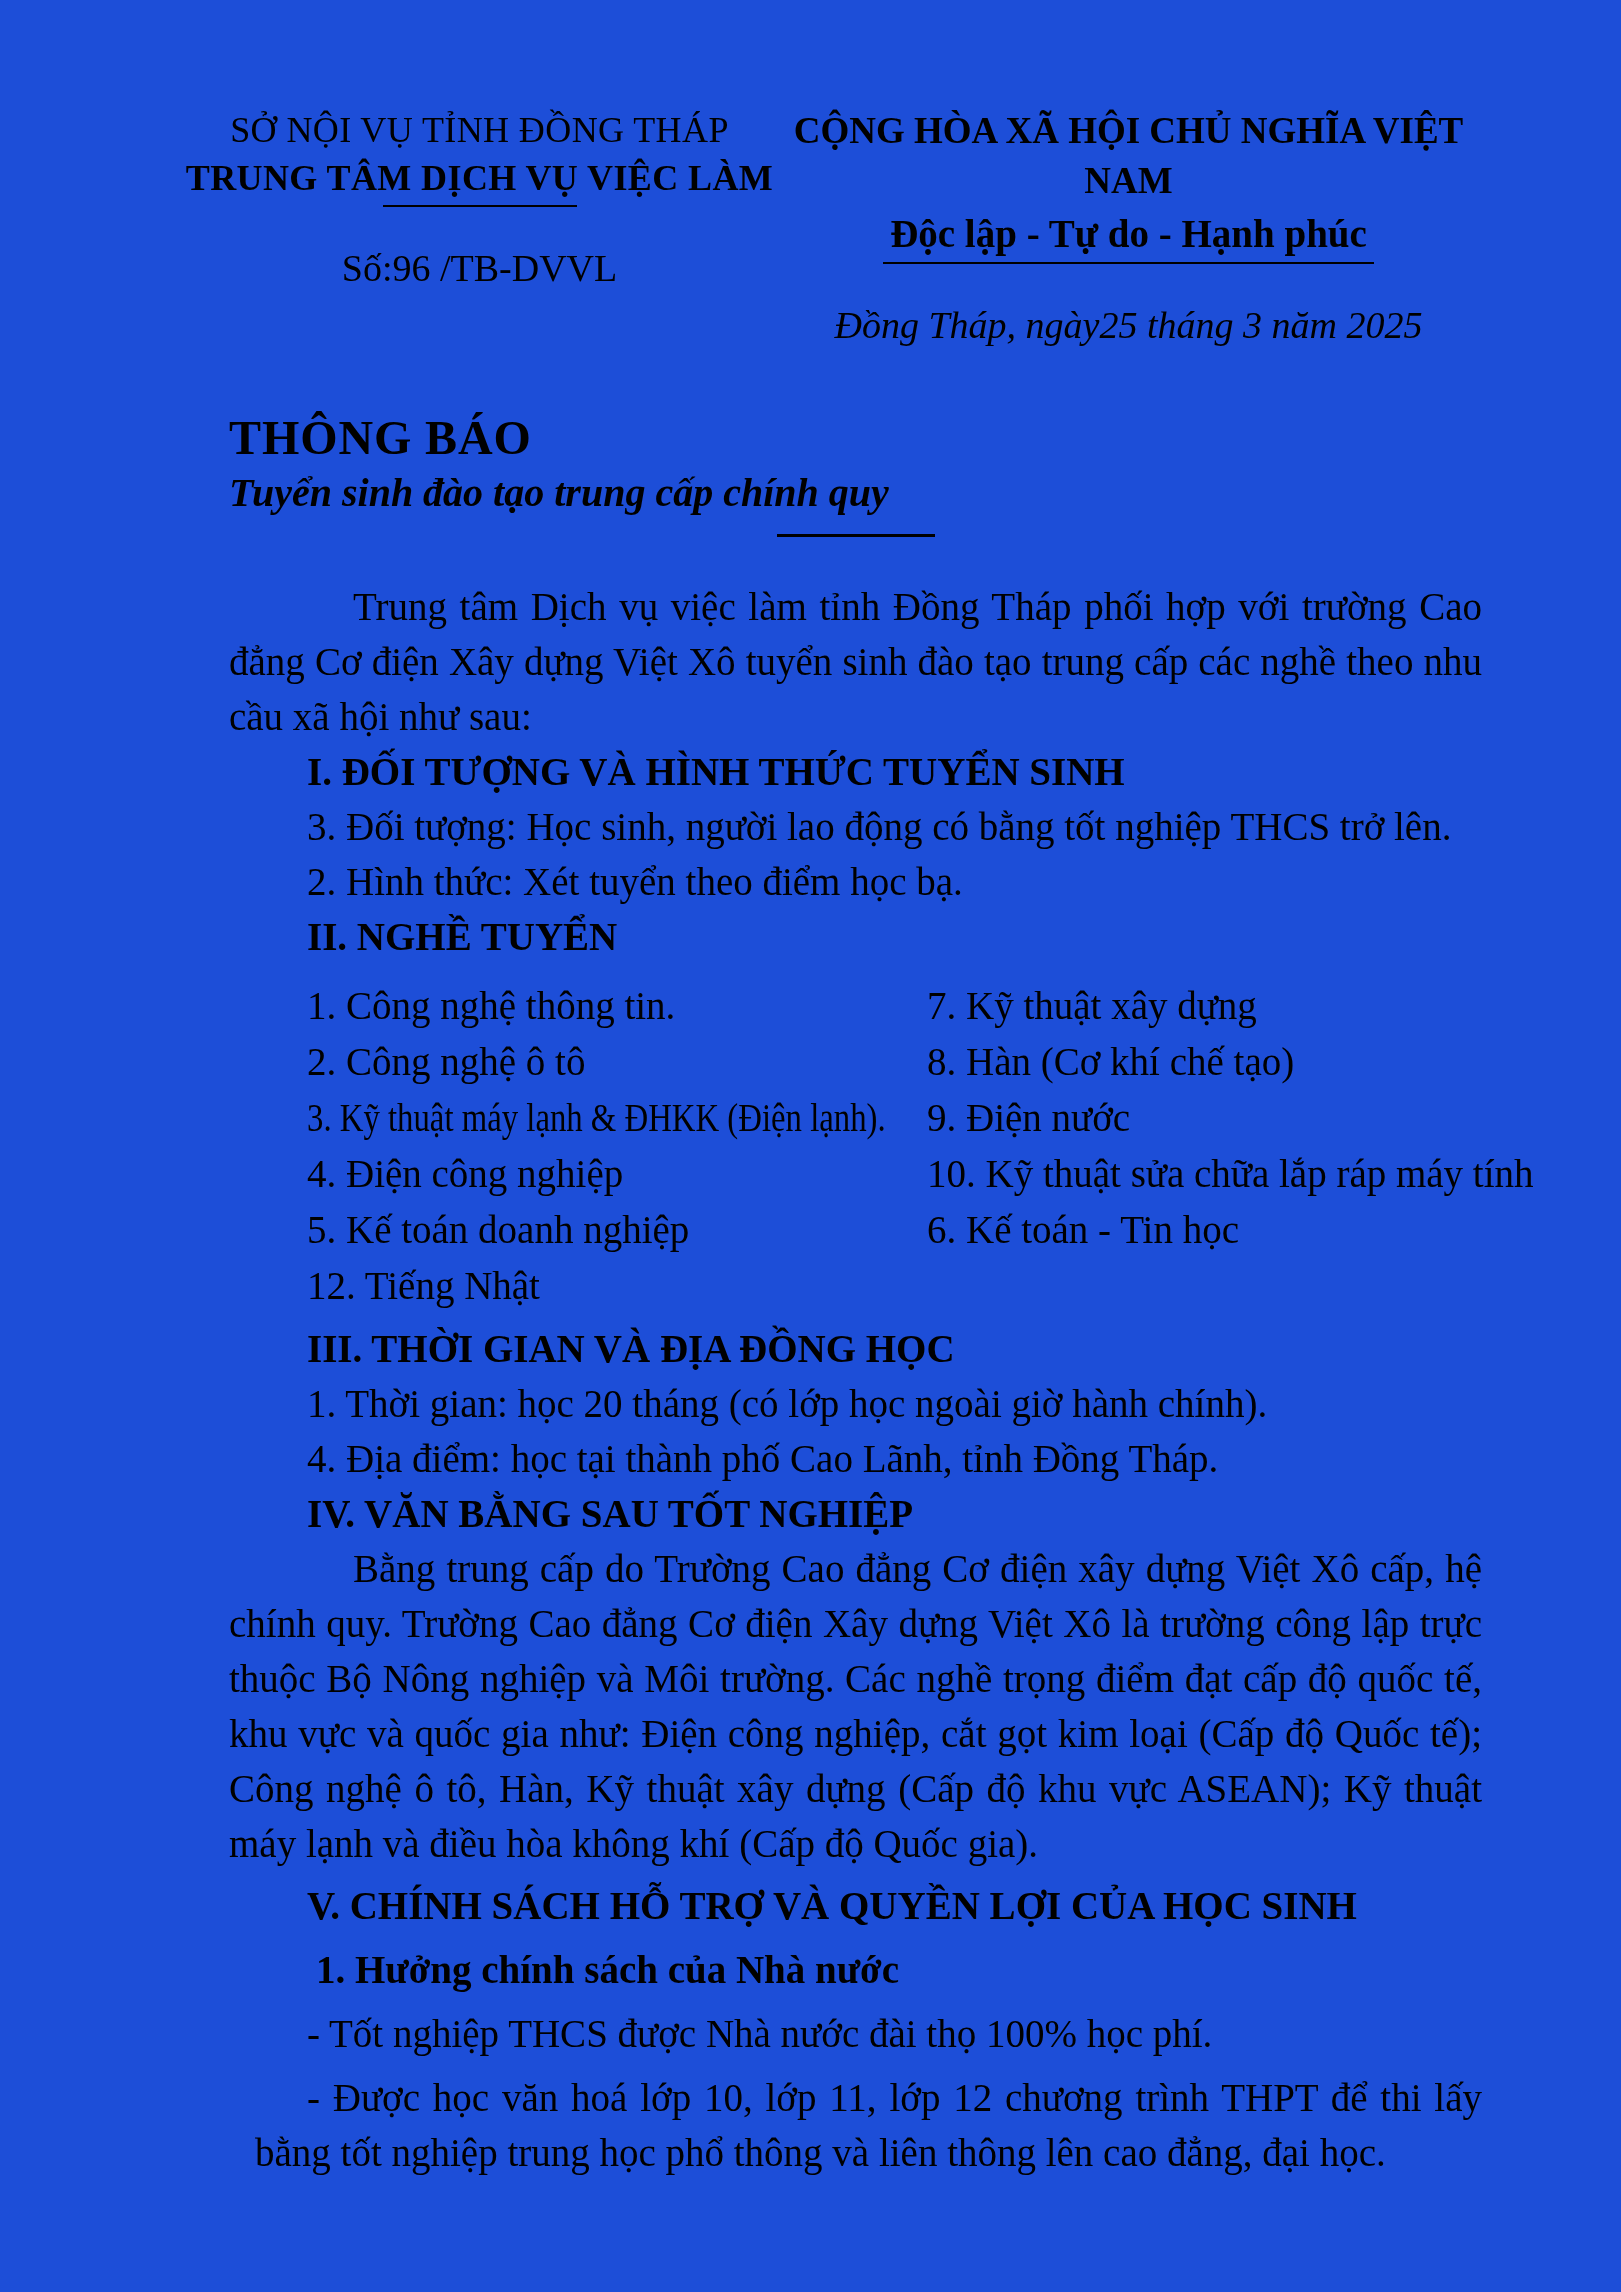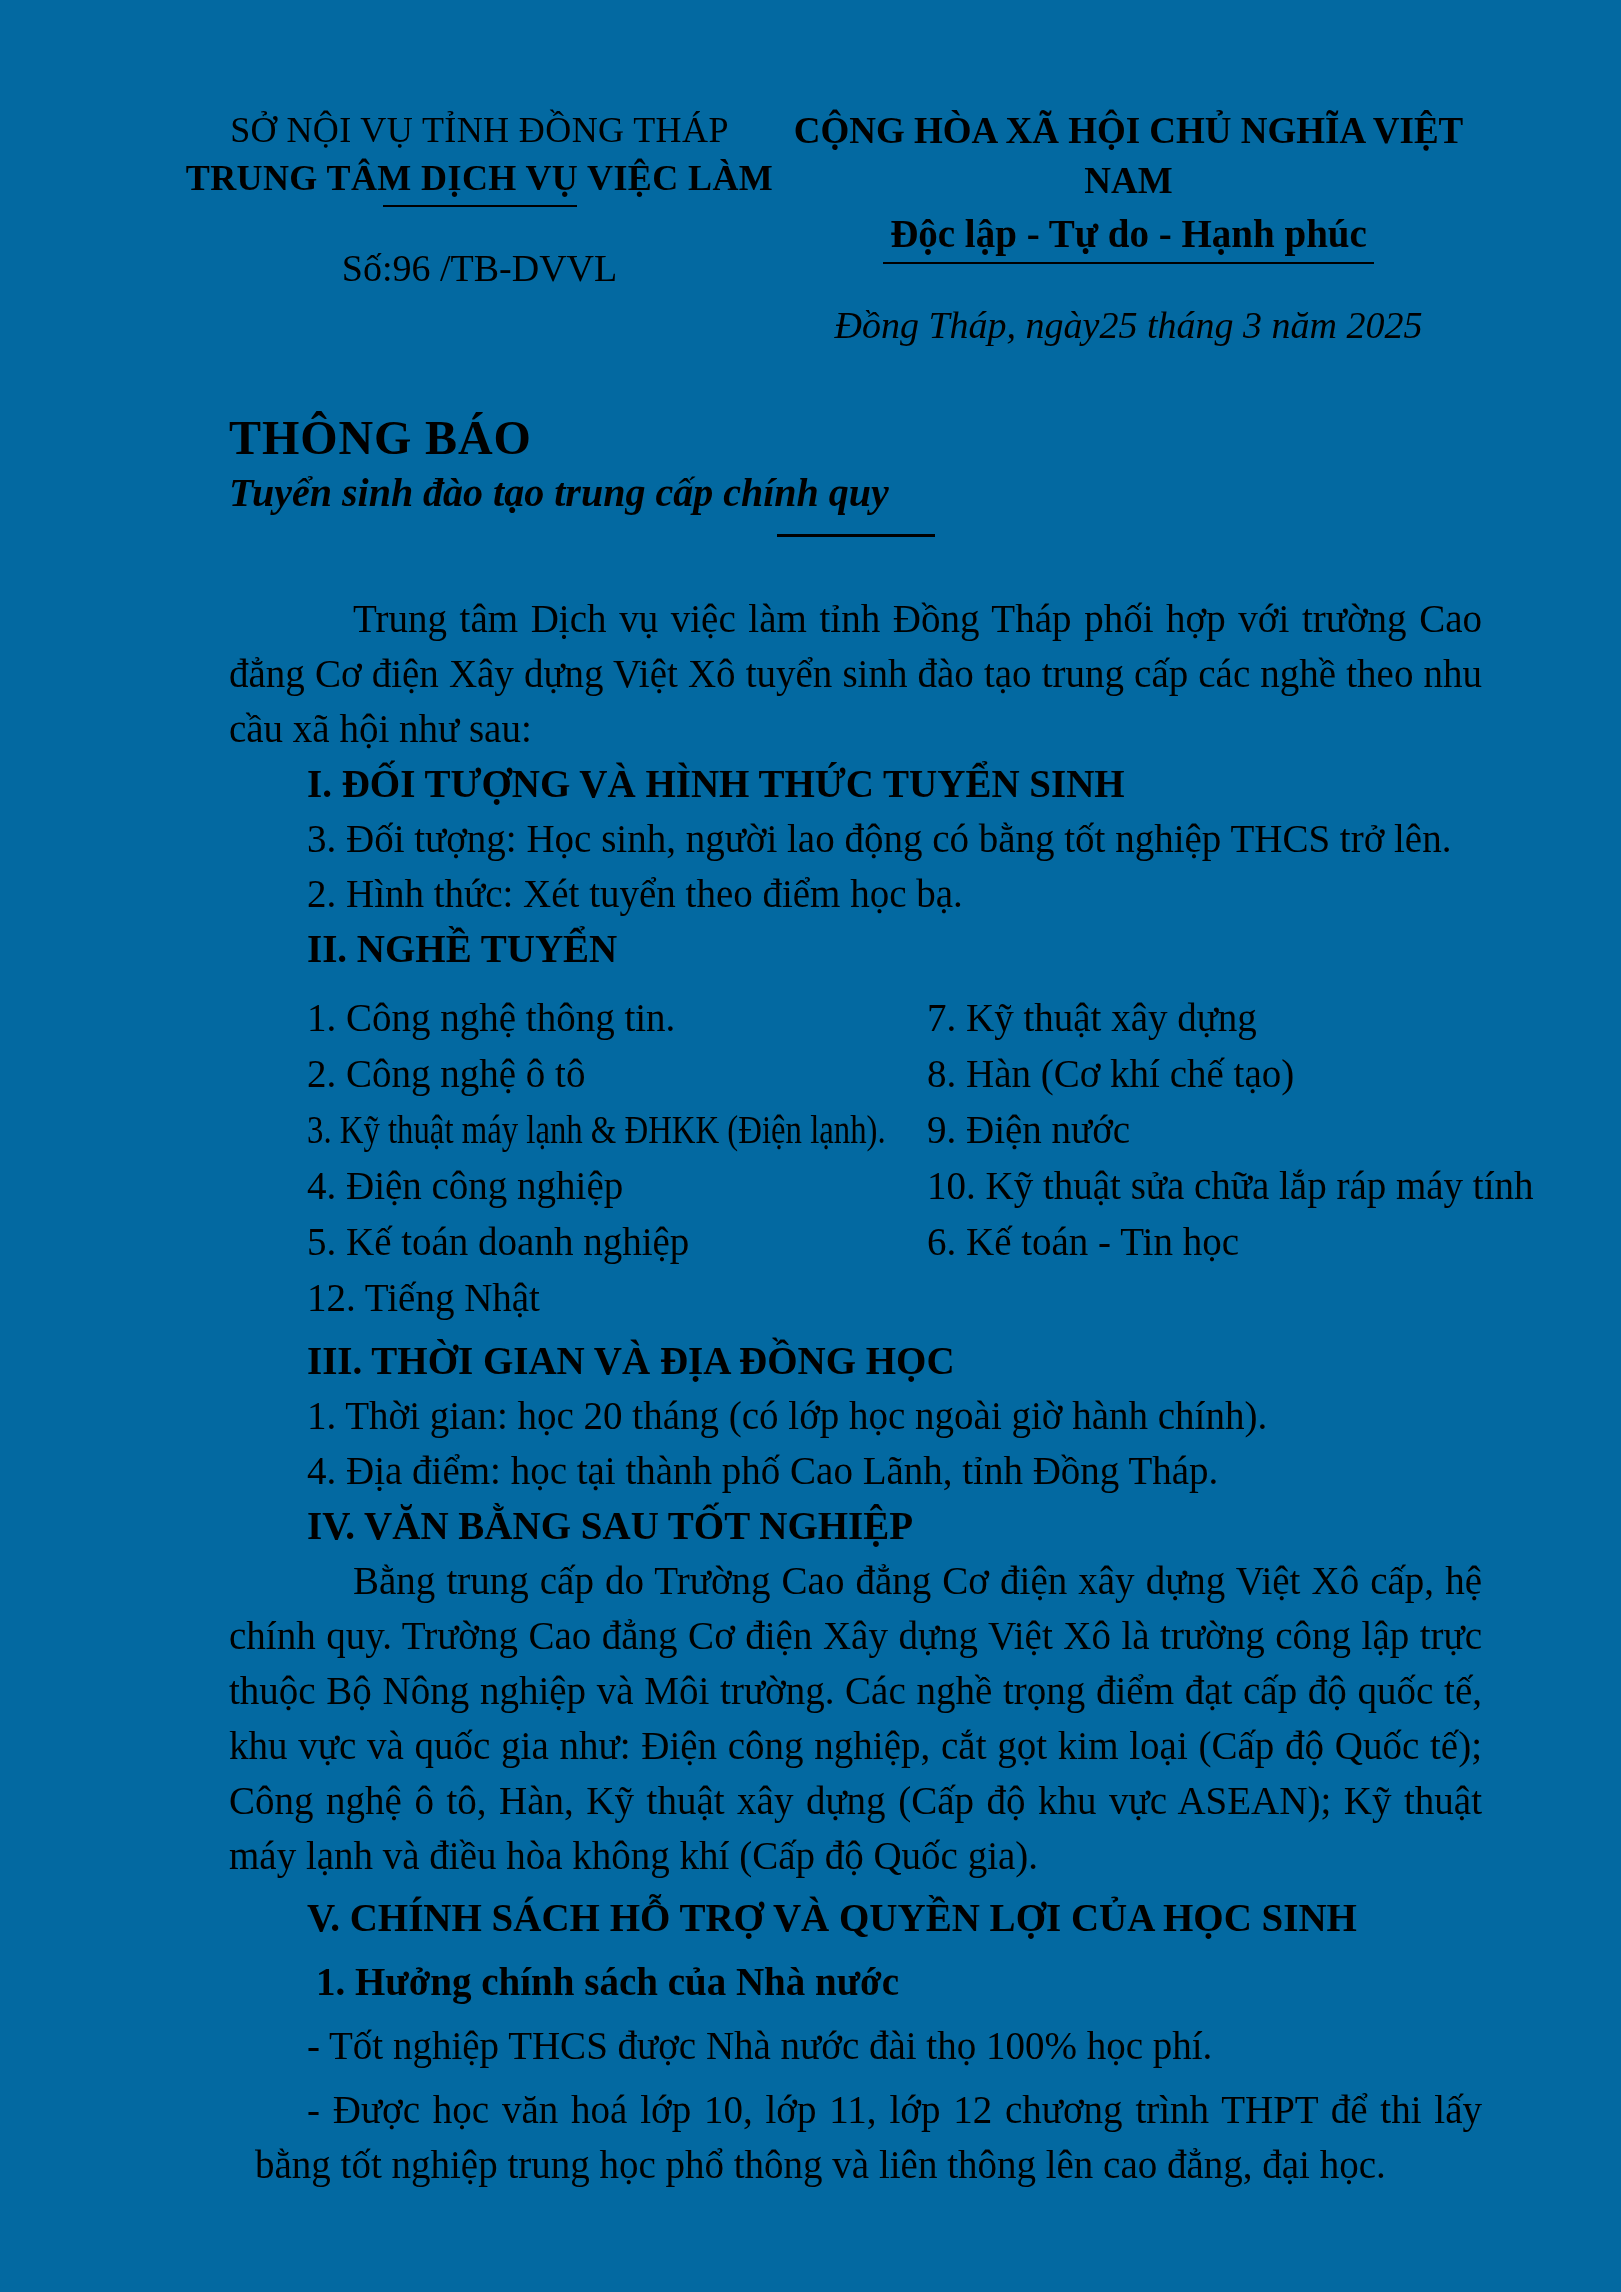--- a/index.html
+++ b/index.html
@@ -1,17 +1,17 @@
 <!DOCTYPE html>
 <html style="font-size:14.3px"><head>
 <meta charset="utf-8">
 <style>
   html,body{margin:0;padding:0;background:#6b6b6b;}
   .page{
-    width:1621px;height:2293px;background:#0369a1;color:#000000;
+    width:1621px;height:2293px;background:#1d4ed8;color:#000000;
     font-family:"Liberation Serif","DejaVu Serif",serif;
     font-size:39px;line-height:55px;
     box-sizing:border-box;padding:106px 139px 0 229px;
     margin:0 auto;position:relative;overflow:hidden;
   }
   
   .header{display:flex;margin-left:-45px;}
   .header-left{width:591px;flex:none;text-align:center;}
   .header-right{flex:1;text-align:center;}
   .org-line1{font-size:36px;line-height:48px;letter-spacing:0.4px;}
@@ -23,21 +23,21 @@
          border-bottom:2.7px solid #000;padding:0 7.2px 2.7px;}
   .date-line{font-style:italic;font-size:38px;line-height:50px;margin-top:36px;}
   
   .title-block{margin-top:59px;text-align:left;}
   .doc-title{font-weight:bold;font-size:48px;line-height:57px;letter-spacing:0.9px;}
   .doc-subtitle{font-weight:bold;font-style:italic;font-size:40px;line-height:54px;}
   .title-divider{width:158px;height:2.7px;background:#000;margin:14.3px auto 0;}
   
   .para{margin:0;text-align:justify;}
   .indent-first{text-indent:124px;}
-  .intro{margin-top:54px;}
+  .intro{margin-top:42px;}
   .heading{margin:0;padding-left:78px;font-weight:bold;font-size:39px;line-height:55px;}
   .subheading{margin:9px;padding-left:78px;font-weight:bold;font-size:39px;line-height:55px;}
   .item{margin:0;padding-left:78px;}
   .majors-grid{display:grid;grid-template-columns:620px 1fr;margin-left:78px;margin-top:14.3px;}
   .major-cell{white-space:nowrap;line-height:56px;}
   .condensed{display:inline-block;transform:scaleX(.84);transform-origin:0 60%;}
   .mt8{margin-top:7.2px;}
   .mt10{margin-top:9px;}
   .dash-wrap{margin-left:26px;text-indent:52px;margin-top:9px;}
 </style>

